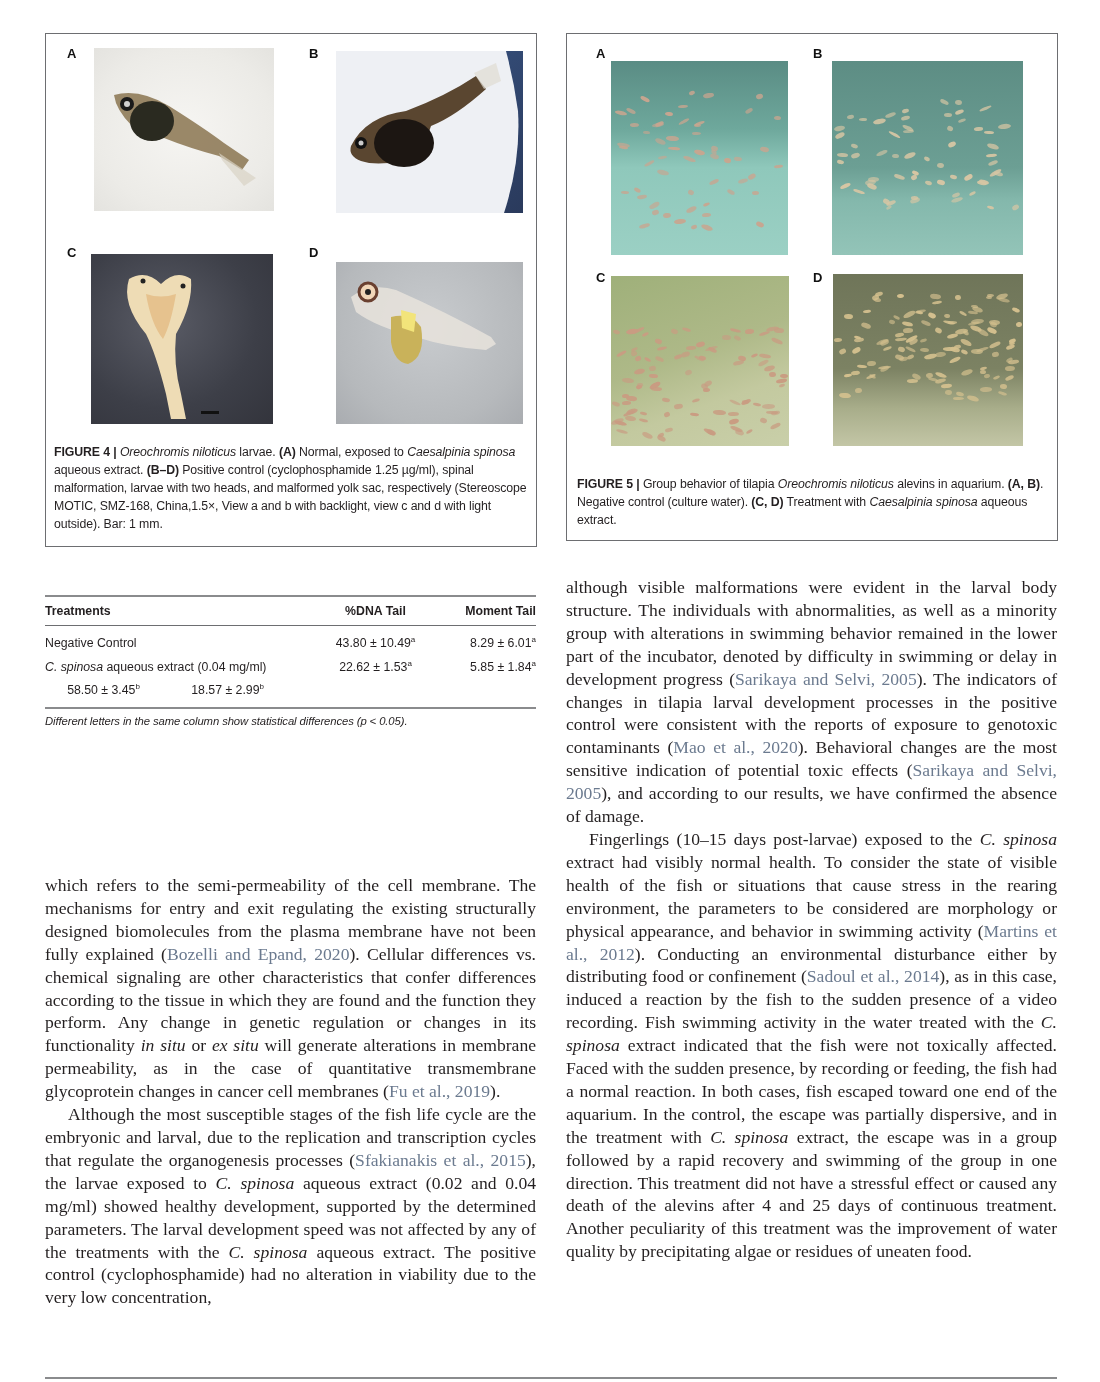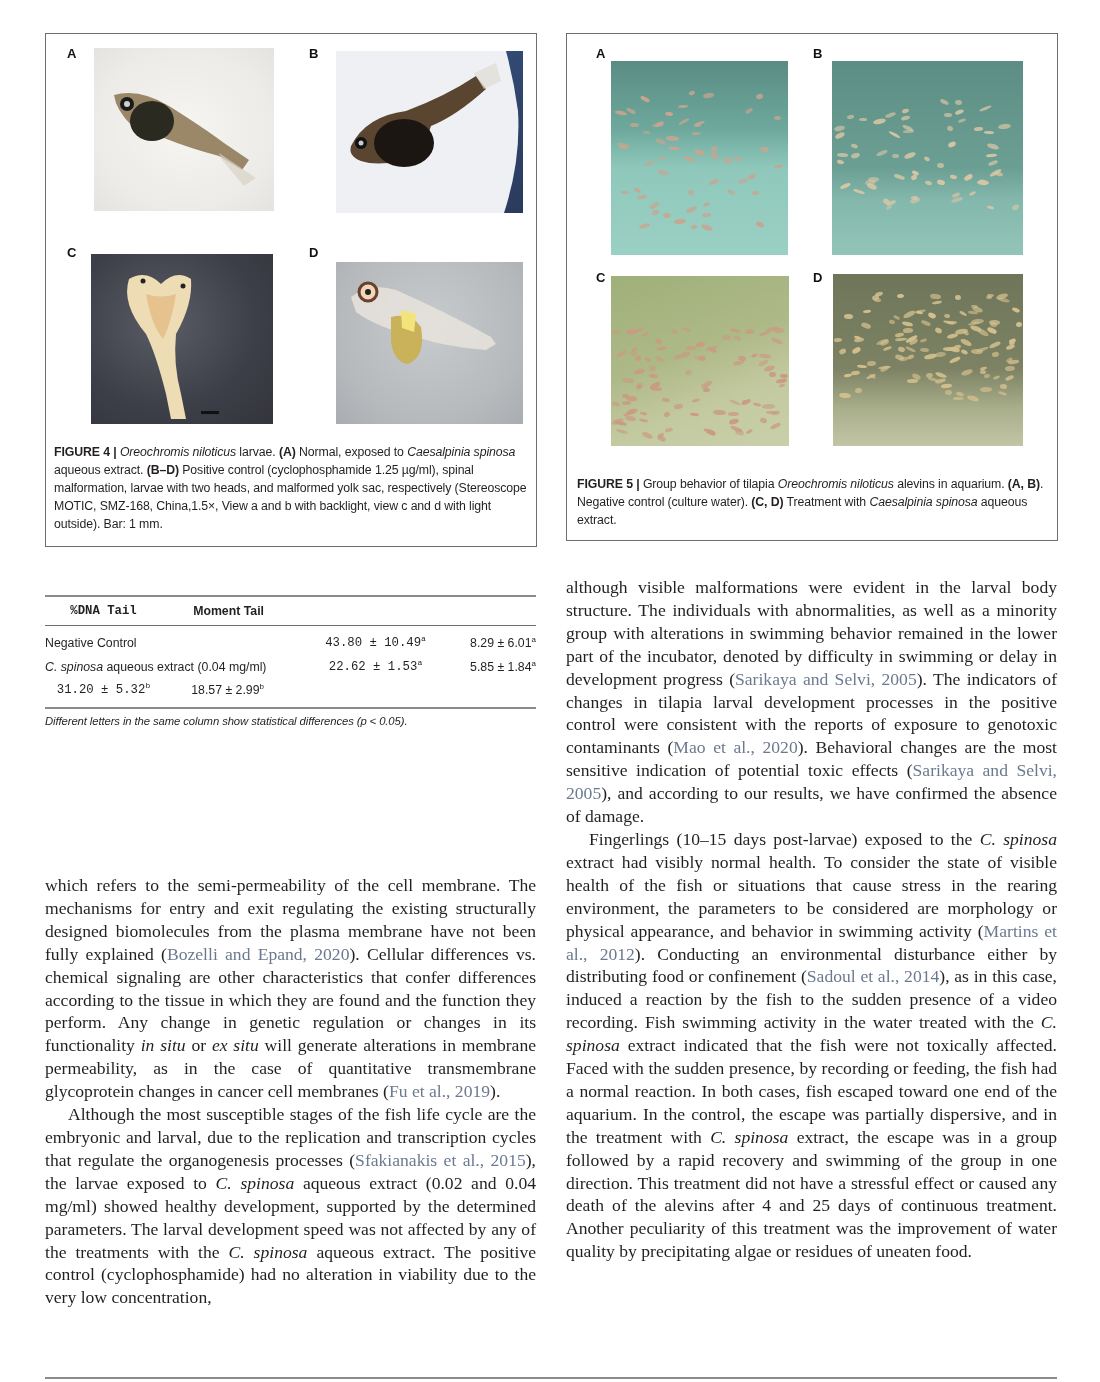--- a/index.html
+++ b/index.html
@@ -31,21 +31,21 @@
 
   .fish { position: absolute; border-radius: 50%; }
 
   
   #table2 { position: absolute; left: 45px; top: 582px; width: 491px; font-family: "Liberation Sans", sans-serif; color: #231f20; }
   #table2 .tcap { font-size: 12.3px; line-height: 18px; letter-spacing: -0.1px; }
   .rule { height: 1px; background: #6d6e71; width: 100%; }
   .rule.thick { height: 2px; background: #8a8b8d; }
   .trow { display: flex; font-size: 12.3px; line-height: 23.5px; }
   .trow .c1 { width: 272px; }
-  .trow .c2 { width: 117px; text-align: center; font-family: Liberation Mono, monospace; }
+  .trow .c2 { width: 117px; text-align: center; }
   .trow .c3 { width: 102px; text-align: right; }
   .thead { font-weight: bold; line-height: 28px; }
   .tnote { font-size: 11.3px; font-style: italic; margin-top: 6px; letter-spacing: -0.1px; }
   sup { font-size: 8px; vertical-align: 5px; line-height: 0; }
 
   
   .col { position: absolute; width: 491px; font-size: 17.6px; line-height: 22.9px; text-align: justify; color: #231f20; }
   #colL { left: 45px; top: 874px; }
   #colR { left: 566px; top: 576px; }
   .col p { text-indent: 0; }
@@ -439,37 +439,38 @@
     </div>
 
   <div class="caption" style="left:10px;top:441px;width:470px;">
     <b>FIGURE 5 |</b><span> Group behavior of tilapia </span><i>Oreochromis niloticus</i><span> alevins in aquarium. </span><b>(A, B)</b><span>. Negative control (culture water). </span><b>(C, D)</b><span> Treatment with </span><i>Caesalpinia spinosa</i><span> aqueous extract.</span>
   </div>
 </div>
 
 <div id="table2">
   <div class="rule thick" style="margin-top:13px;"></div>
   <div class="trow thead">
+    <div class="c1">Treatments</div>
     <div class="c2">%DNA Tail</div>
     <div class="c3">Moment Tail</div>
   </div>
   <div class="rule" style="margin-bottom:6px;"></div>
   <div id="table-body">
       <div class="trow">
         <div class="c1"><i></i><span>Negative Control</span></div>
         <div class="c2"><span>43.80 ± 10.49</span><sup>a</sup></div>
         <div class="c3"><span>8.29 ± 6.01</span><sup>a</sup></div>
       </div>
       <div class="trow">
         <div class="c1"><i>C. spinosa</i><span> aqueous extract (0.04 mg/ml)</span></div>
         <div class="c2"><span>22.62 ± 1.53</span><sup>a</sup></div>
         <div class="c3"><span>5.85 ± 1.84</span><sup>a</sup></div>
       </div>
       <div class="trow">
-        <div class="c2"><span>31.20 ± 5.32</span><sup>b</sup></div>
+        <div class="c2"><span>58.50 ± 3.45</span><sup>b</sup></div>
         <div class="c3"><span>18.57 ± 2.99</span><sup>b</sup></div>
       </div>
     </div>
   <div class="rule thick" style="margin-top:4px;"></div>
   <div class="tnote">Different letters in the same column show statistical differences (p &lt; 0.05).</div>
 </div>
 
 <div id="colL" class="col">
   <p><span>which refers to the semi-permeability of the cell membrane. The mechanisms for entry and exit regulating the existing structurally designed biomolecules from the plasma membrane have not been fully explained (</span><span class="cite">Bozelli and Epand, 2020</span><span>). Cellular differences vs. chemical signaling are other characteristics that confer differences according to the tissue in which they are found and the function they perform. Any change in genetic regulation or changes in its functionality </span><i>in situ</i><span> or </span><i>ex situ</i><span> will generate alterations in membrane permeability, as in the case of quantitative transmembrane glycoprotein changes in cancer cell membranes (</span><span class="cite">Fu et al., 2019</span><span>).</span></p>
   <p class="ind"><span>Although the most susceptible stages of the fish life cycle are the embryonic and larval, due to the replication and transcription cycles that regulate the organogenesis processes (</span><span class="cite">Sfakianakis et al., 2015</span><span>), the larvae exposed to </span><i>C. spinosa</i><span> aqueous extract (0.02 and 0.04 mg/ml) showed healthy development, supported by the determined parameters. The larval development speed was not affected by any of the treatments with the </span><i>C. spinosa</i><span> aqueous extract. The positive control (cyclophosphamide) had no alteration in viability due to the very low concentration,</span></p>

